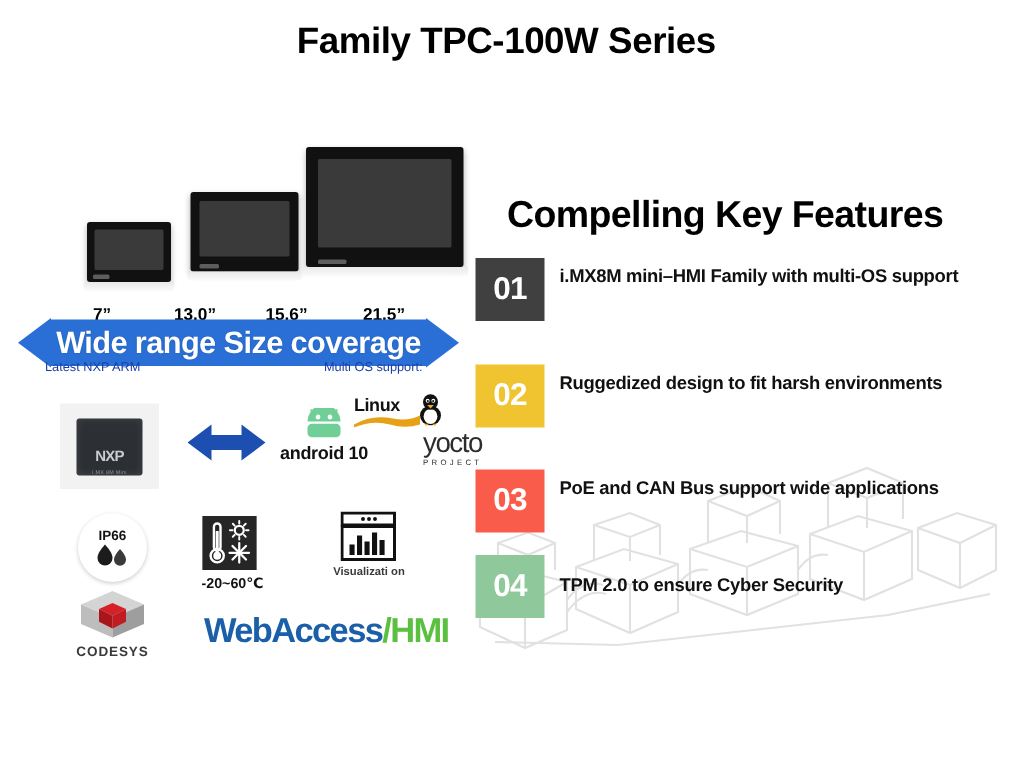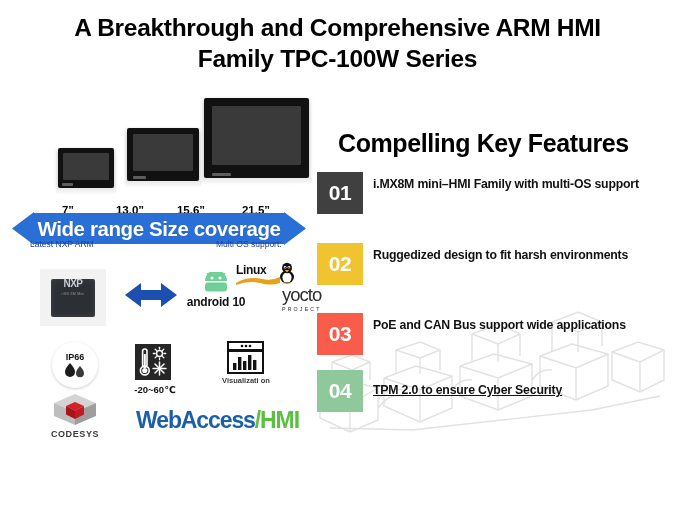--- a/index.html
+++ b/index.html
@@ -40,21 +40,21 @@
     display:flex;align-items:center;justify-content:center;
     color:#fff;font-weight:bold;font-size:20.5px;letter-spacing:-0.4px;
     text-shadow:0 0 1px rgba(0,0,0,.25);
   }
   .capL,.capR{position:absolute;font-size:8.5px;color:#1a3ea8;font-weight:normal;}
 
   
   #chip{position:absolute;left:40px;top:269px;width:66px;height:57px;
         background:#f2f2f2;display:flex;align-items:center;justify-content:center;}
   #chip .die{width:44px;height:38px;background:#2c2f33;border-radius:2px;
-        display:flex;flex-direction:column;align-items:center;justify-content:flex-start;
+        display:flex;flex-direction:column;align-items:center;justify-content:flex-end;
         box-shadow:inset 0 0 6px rgba(255,255,255,.10);}
   #chip .die .nm{color:#c9ccd1;font-size:10px;font-weight:bold;letter-spacing:-0.5px;line-height:1;}
   #chip .die .sub{color:#8d9097;font-size:3.6px;letter-spacing:.2px;margin-top:3px;}
 
   #bigarrow{position:absolute;left:125px;top:281px;width:52px;height:28px;}
 
   #android{position:absolute;left:185px;top:272px;width:62px;text-align:center;}
   #android .alabel{font-size:12px;font-weight:bold;color:#111;letter-spacing:-0.2px;margin-top:1px;}
   #linux{position:absolute;left:236px;top:263px;width:62px;}
   #yocto{position:absolute;left:234px;top:286px;width:70px;margin-left:48px;}
@@ -96,21 +96,20 @@
     position:absolute;left:56px;top:4px;width:292px;
     font-size:12.3px;font-weight:bold;color:#111;line-height:1.32;letter-spacing:-0.2px;
   }
 </style>
 </head>
 <body>
 
 <div id="slide">
 
   <div id="title">
-    <div>A Breakthrough and Comprehensive ARM HMI</div>
     <div>Family TPC-100W Series</div>
   </div>
 
   <svg id="machinery" viewBox="0 0 360 165" fill="none" stroke="#c9c9c9" stroke-width="1.4">
     <g>
       <path d="M8 118 L8 92 L34 80 L66 88 L66 120 L38 132 Z"></path>
       <path d="M8 92 L38 104 L66 88 M38 104 L38 132"></path>
       <path d="M20 86 L20 62 L40 55 L58 62 L58 80"></path>
       <path d="M20 62 L40 70 L58 62 M40 70 L40 86"></path>
       <path d="M72 106 L72 78 L104 66 L140 76 L140 108 L108 122 Z"></path>
@@ -304,16 +303,16 @@
     <div class="ftxt">Ruggedized design to fit harsh environments</div>
   </div>
 
   <div class="feat" style="top:313px;">
     <div class="badge" style="background:#FA5C4B;">03</div>
     <div class="ftxt">PoE and CAN Bus support wide applications</div>
   </div>
 
   <div class="feat" style="top:370px;">
     <div class="badge" style="background:#8FC99B;">04</div>
-    <div class="ftxt" style="top:12px;text-decoration:underline;">TPM 2.0 to ensure Cyber Security</div>
+    <div class="ftxt" style="top:12px;">TPM 2.0 to ensure Cyber Security</div>
   </div>
 
 </div>
 
 </body></html>

